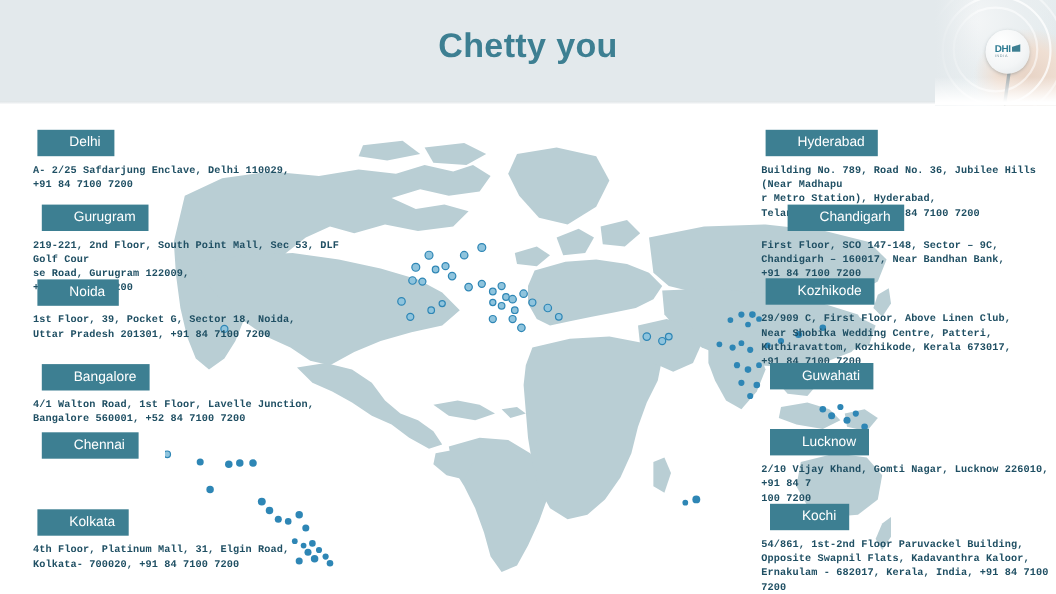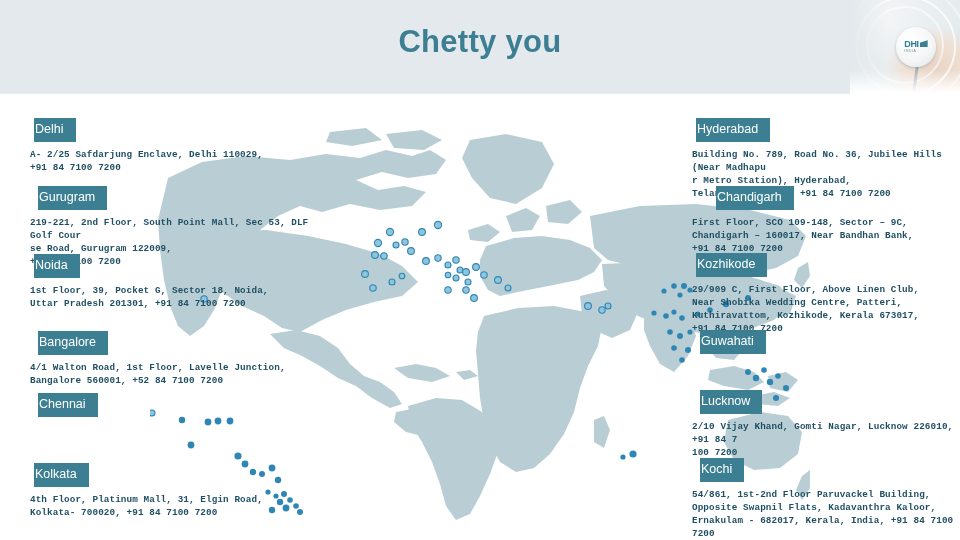--- a/index.html
+++ b/index.html
@@ -139,21 +139,21 @@
   .col-right { left: 692px; width: 262px; top: 118px; }
 
   .city-block { position: relative; margin-bottom: 0; }
 
   .city-badge {
     display: inline-block;
     background: #3d7f92;
     color: #ffffff;
     font-size: 12.5px;
     line-height: 1;
-    padding: 5px 12px 6px 1px;
+    padding: 5px 12px 6px 29px;
     white-space: nowrap;
   }
   .city-addr {
     color: #1f4f63;
     font-size: 9.3px;
     line-height: 13.2px;
     margin-top: 6px;
     white-space: pre-line;
     font-weight: 600;
     letter-spacing: 0.1px;
@@ -373,21 +373,21 @@
 Bangalore  560001, +52 84 7100 7200</div></div>
       <div class="blk city-block" style="top: 275px;"><div class="city-badge" style="margin-left: 8px;">Chennai</div></div>
       <div class="blk city-block" style="top: 345px;"><div class="city-badge" style="margin-left: 4px;">Kolkata</div><div class="city-addr">4th Floor,  Platinum  Mall,  31, Elgin  Road,
 Kolkata-  700020, +91 84 7100 7200</div></div>
     </div>
 
   <div class="col col-right">
       <div class="blk city-block" style="top: 0px;"><div class="city-badge" style="margin-left: 4px;">Hyderabad</div><div class="city-addr">Building No. 789, Road No. 36, Jubilee Hills (Near Madhapu
 r Metro Station),  Hyderabad,
 Telangana,  500033, +91 84 7100 7200</div></div>
-      <div class="blk city-block" style="top: 68px;"><div class="city-badge" style="margin-left: 24px;">Chandigarh</div><div class="city-addr">First Floor, SCO 109-148, Sector – 9C,
+      <div class="blk city-block" style="top: 68px;"><div class="city-badge" style="margin-left: 24px;">Chandigarh</div><div class="city-addr">First Floor, SCO 147-148, Sector – 9C,
 Chandigarh  – 160017, Near Bandhan  Bank,
 +91 84 7100 7200</div></div>
       <div class="blk city-block" style="top: 135px;"><div class="city-badge" style="margin-left: 4px;">Kozhikode</div><div class="city-addr">29/909 C, First Floor,  Above Linen Club,
 Near Shobika  Wedding  Centre, Patteri,
 Kuthiravattom,   Kozhikode,  Kerala 673017,
 +91 84 7100 7200</div></div>
       <div class="blk city-block" style="top: 212px;"><div class="city-badge" style="margin-left: 8px;">Guwahati</div></div>
       <div class="blk city-block" style="top: 272px;"><div class="city-badge" style="margin-left: 8px;">Lucknow</div><div class="city-addr">2/10 Vijay  Khand,  Gomti  Nagar,  Lucknow  226010, +91 84 7
 100 7200</div></div>
       <div class="blk city-block" style="top: 340px;"><div class="city-badge" style="margin-left: 8px;">Kochi</div><div class="city-addr">54/861, 1st-2nd Floor Paruvackel  Building,

